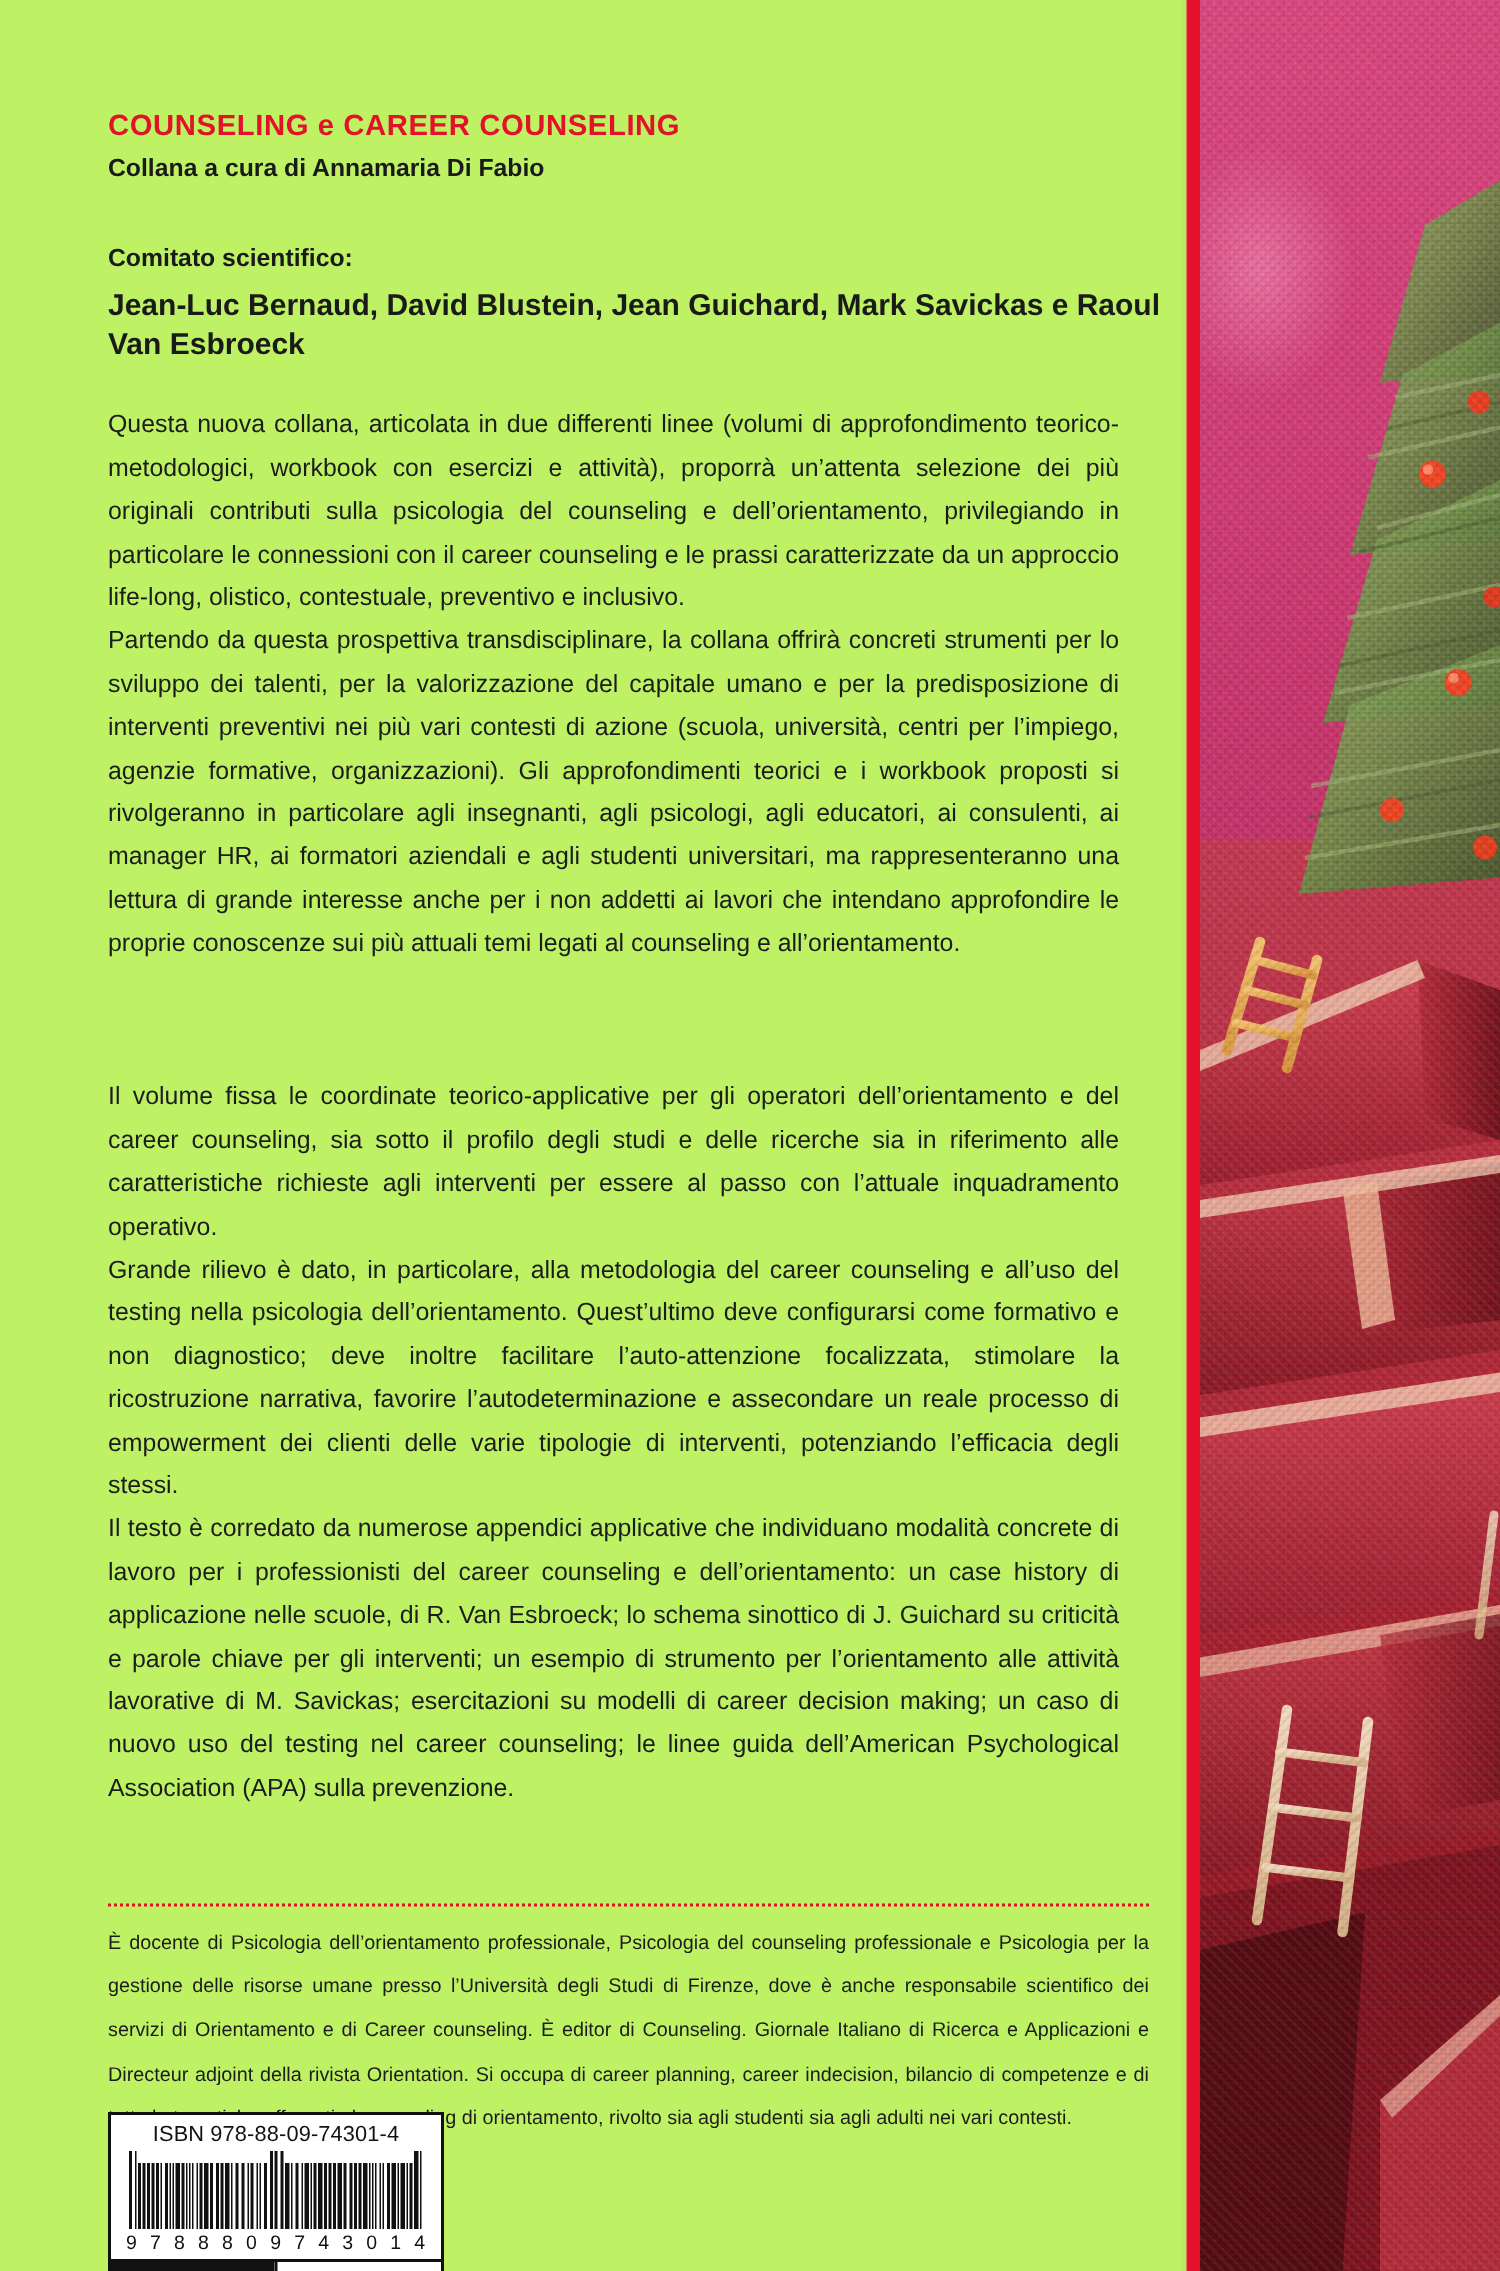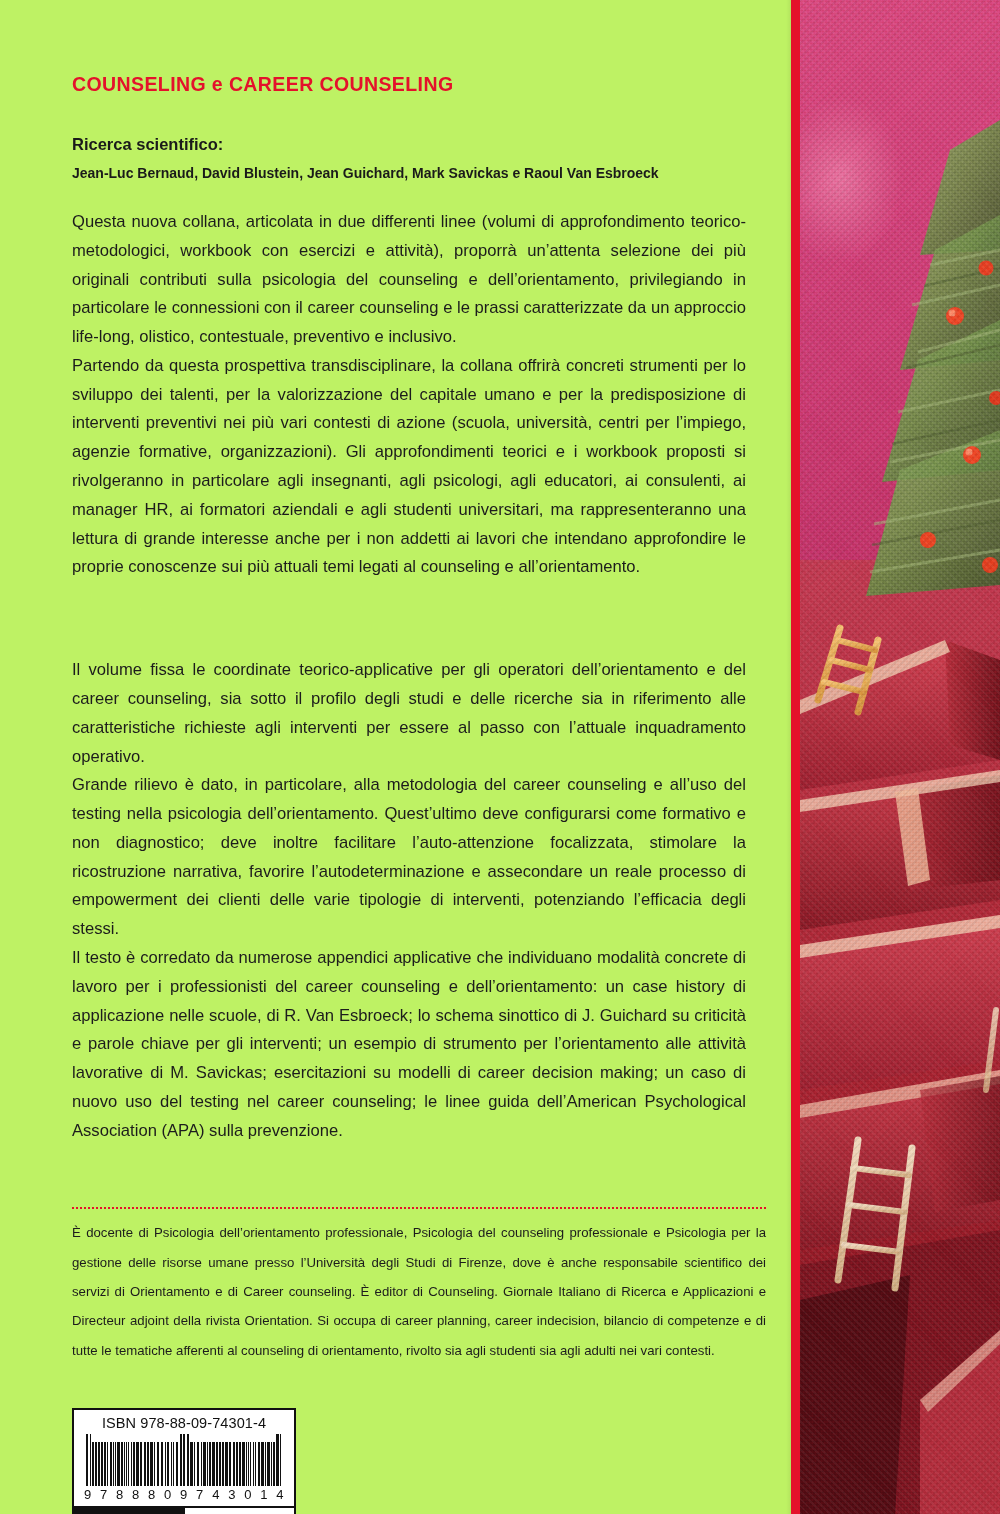--- a/index.html
+++ b/index.html
@@ -52,21 +52,21 @@
   .committee-heading {
     color: #1a1a1a;
     font-size: 16.5px;
     font-weight: bold;
     margin-top: 38px;
     line-height: 1.3;
   }
 
   .committee-names {
     color: #1a1a1a;
-    font-size: 14px;
+    font-size: 20px;
     font-weight: bold;
     margin-top: 8px;
     line-height: 1.3;
   }
 
   .blurb {
     width: 674px;
     margin-top: 26px;
   }
 
@@ -252,22 +252,23 @@
 </style>
 </head>
 <body>
 
 <div class="cover">
 
   <div class="text-panel">
 
     <div class="series-title">COUNSELING e CAREER COUNSELING</div>
 
-
-    <div class="committee-heading">Ricerca scientifico:</div>
+    <div class="series-editor">Collana a cura di Annamaria Di Fabio</div>
+
+    <div class="committee-heading">Comitato scientifico:</div>
 
     <div class="committee-names">Jean-Luc Bernaud, David Blustein, Jean Guichard, Mark Savickas e Raoul Van Esbroeck</div>
 
     <div class="blurb">
       <p>Questa nuova collana, articolata in due differenti linee (volumi di approfondimento teorico-metodologici, workbook con esercizi e attività), proporrà un’attenta selezione dei più originali contributi sulla psicologia del counseling e dell’orientamento, privilegiando in particolare le connessioni con il career counseling e le prassi caratterizzate da un approccio life-long, olistico, contestuale, preventivo e inclusivo.</p>
       <p>Partendo da questa prospettiva transdisciplinare, la collana offrirà concreti strumenti per lo sviluppo dei talenti, per la valorizzazione del capitale umano e per la predisposizione di interventi preventivi nei più vari contesti di azione (scuola, università, centri per l’impiego, agenzie formative, organizzazioni). Gli approfondimenti teorici e i workbook proposti si rivolgeranno in particolare agli insegnanti, agli psicologi, agli educatori,  ai consulenti, ai manager HR, ai formatori aziendali e agli studenti universitari, ma rappresenteranno una lettura di grande interesse anche per i non addetti ai lavori che intendano approfondire le proprie conoscenze sui più attuali temi legati al counseling e all’orientamento.</p>
     </div>
 
     <div class="blurb-second">
       <p>Il volume fissa le coordinate teorico-applicative per gli operatori dell’orientamento e del career counseling, sia sotto il profilo degli studi e delle ricerche sia in riferimento alle caratteristiche richieste agli interventi per essere al passo con l’attuale inquadramento operativo.</p>

